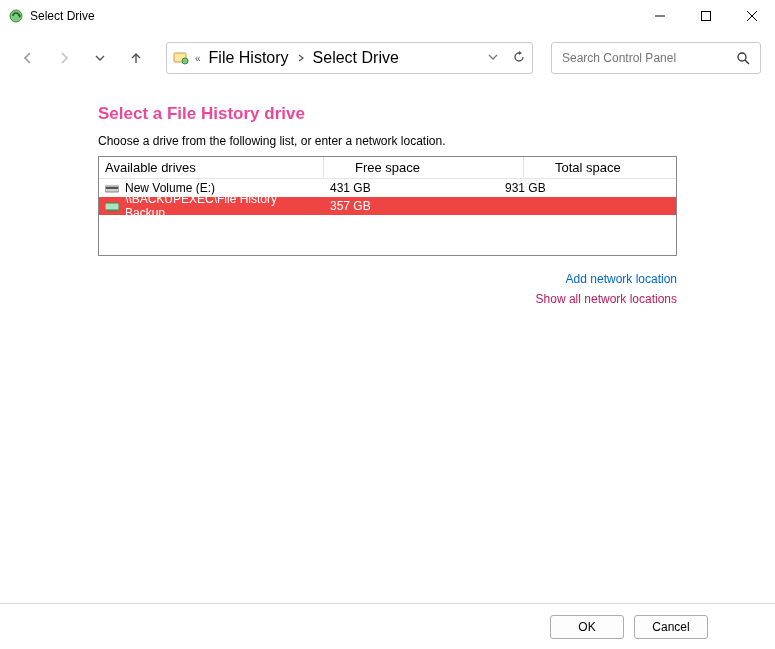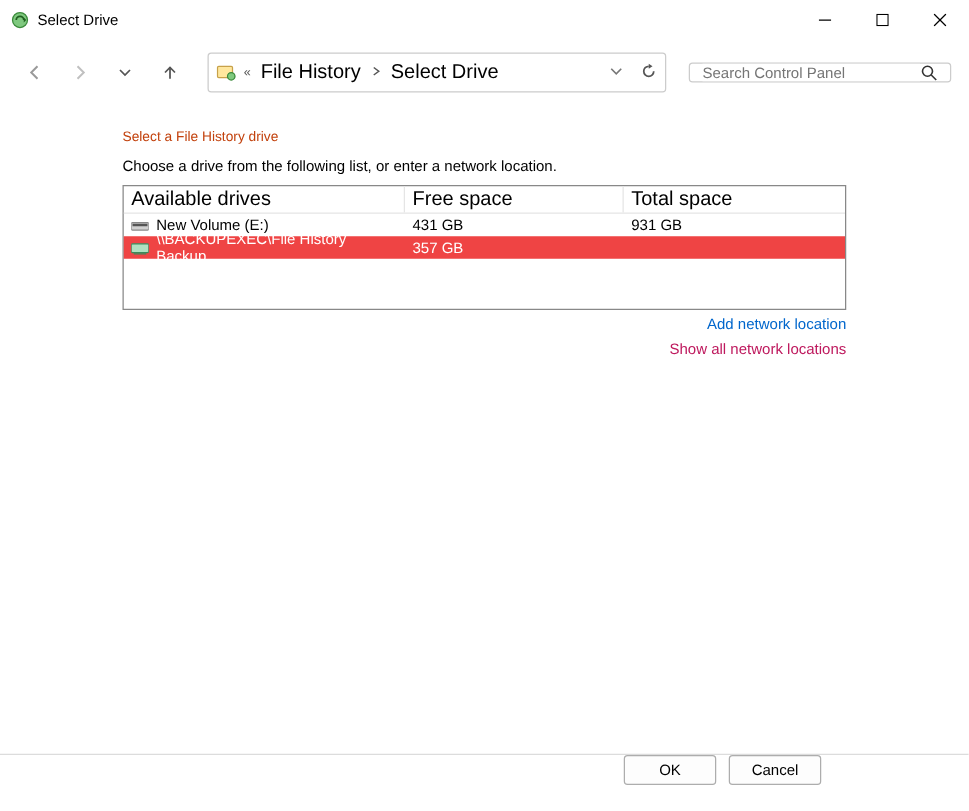--- a/index.html
+++ b/index.html
@@ -95,21 +95,21 @@
       font-size: 10px;
     }
     .address-right {
       margin-left: auto;
       display: flex;
       align-items: center;
       gap: 14px;
     }
     .search-box {
       width: 210px;
-      height: 16px;
+      height: 32px;
       border: 1px solid #cccccc;
       border-radius: 3px;
       display: flex;
       align-items: center;
       padding: 4px 10px;
       margin-left: 10px;
     }
     .search-box input {
       border: none;
       outline: none;
@@ -120,41 +120,42 @@
     .search-box .search-icon {
       width: 14px;
       height: 14px;
       color: #333;
     }
     
     .content {
       padding: 28px 98px 0 98px;
     }
     .heading {
-      color: #c2410c;
-      font-size: 11px;
-      font-weight: 400;
+      color: #ec4899;
+      font-size: 17px;
+      font-weight: 700;
       margin-bottom: 10px;
     }
     .subtext {
       font-size: 12px;
       color: #000;
       margin-bottom: 8px;
     }
     .drive-table {
       border: 1px solid #888888;
       width: 100%;
       height: 100px;
     }
     .drive-header {
       display: flex;
       height: 22px;
-      font-size: 16px;
+      font-size: 13px;
       align-items: flex-end;
       border-bottom: 1px solid #e5e5e5;
+      gap: 25px;
     }
     .drive-header > div {
       padding: 0 6px;
       border-right: 1px solid #e5e5e5;
       height: 100%;
       display: flex;
       align-items: center;
     }
     .drive-header > div:last-child { border-right: none; }
     .col-name { width: 225px; }
@@ -182,43 +183,44 @@
       height: 10px;
       display: inline-block;
     }
     .drive-icon-net {
       width: 14px;
       height: 10px;
       display: inline-block;
     }
     .links-area {
       text-align: right;
-      margin-top: 4px;
+      margin-top: 16px;
       font-size: 12px;
     }
     .link-add {
       color: #0066cc;
       cursor: pointer;
     }
     .link-show {
       color: #be185d;
       margin-top: 6px;
     }
     
     .footer {
       position: absolute;
       bottom: 0;
       left: 0;
       right: 0;
       height: 46px;
       border-top: 1px solid #dcdcdc;
       background: #ffffff;
       display: flex;
+      align-items: center;
       justify-content: flex-end;
-      padding-right: 118px;
+      padding-right: 67px;
       gap: 10px;
     }
     .btn {
       min-width: 74px;
       height: 24px;
       border: 1px solid #adadad;
       border-radius: 3px;
       background: #fdfdfd;
       font-size: 12px;
       display: flex;

